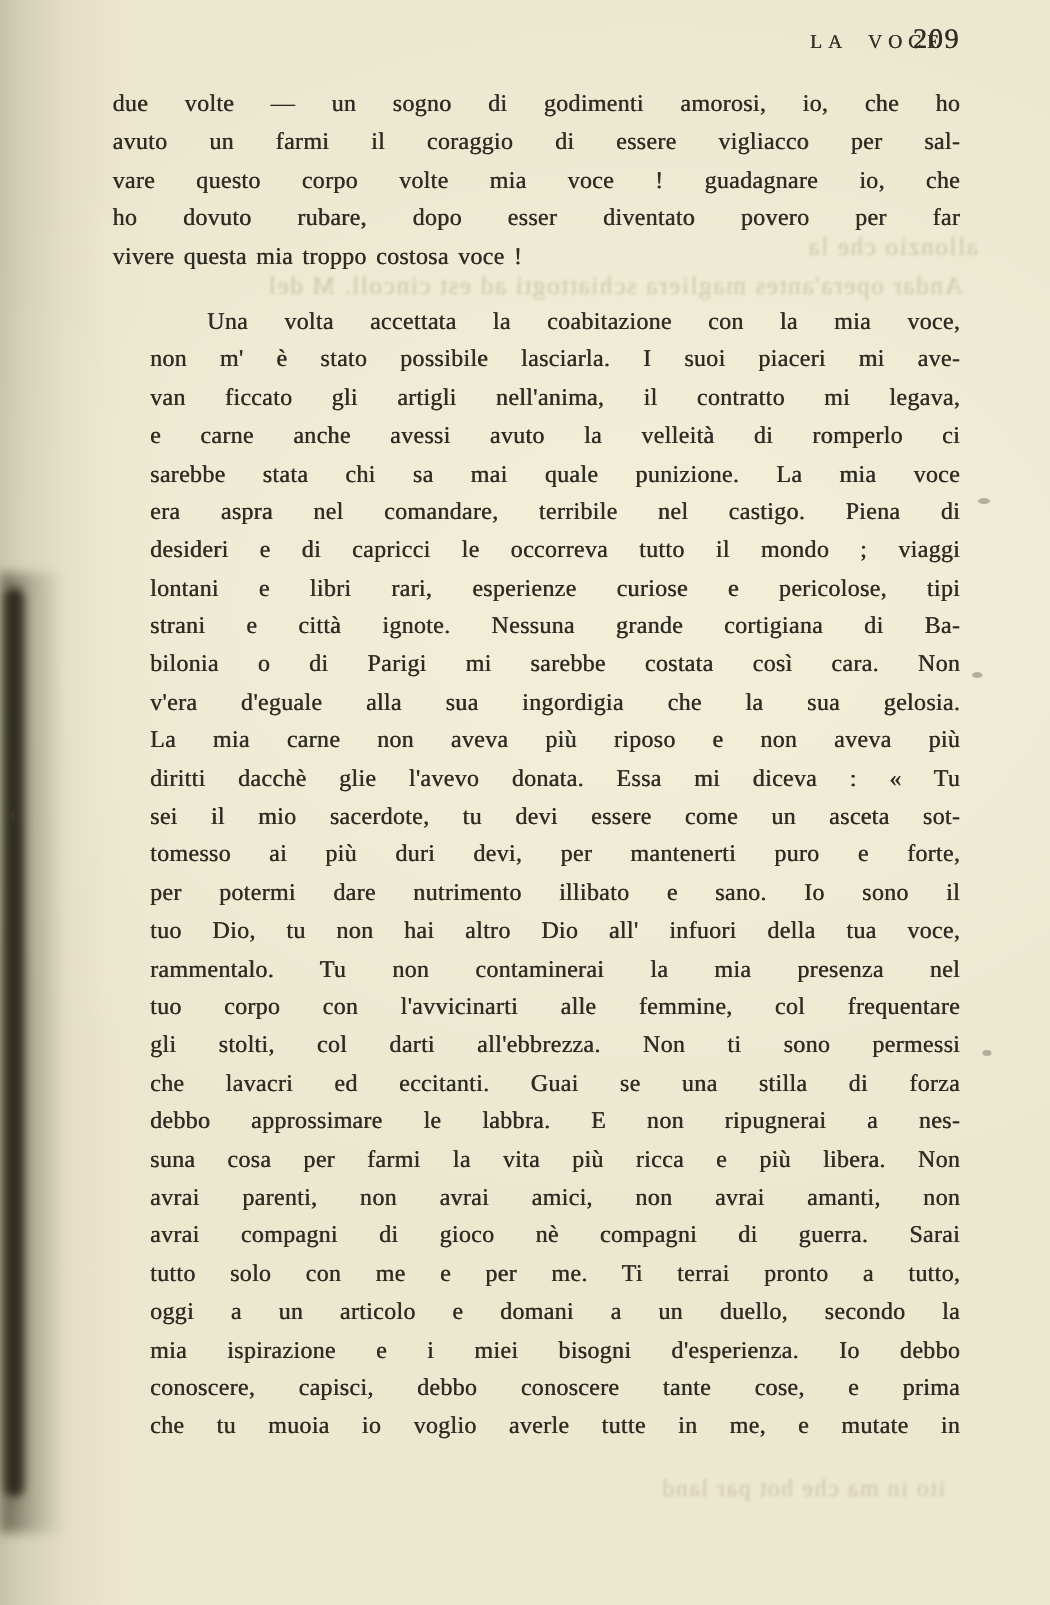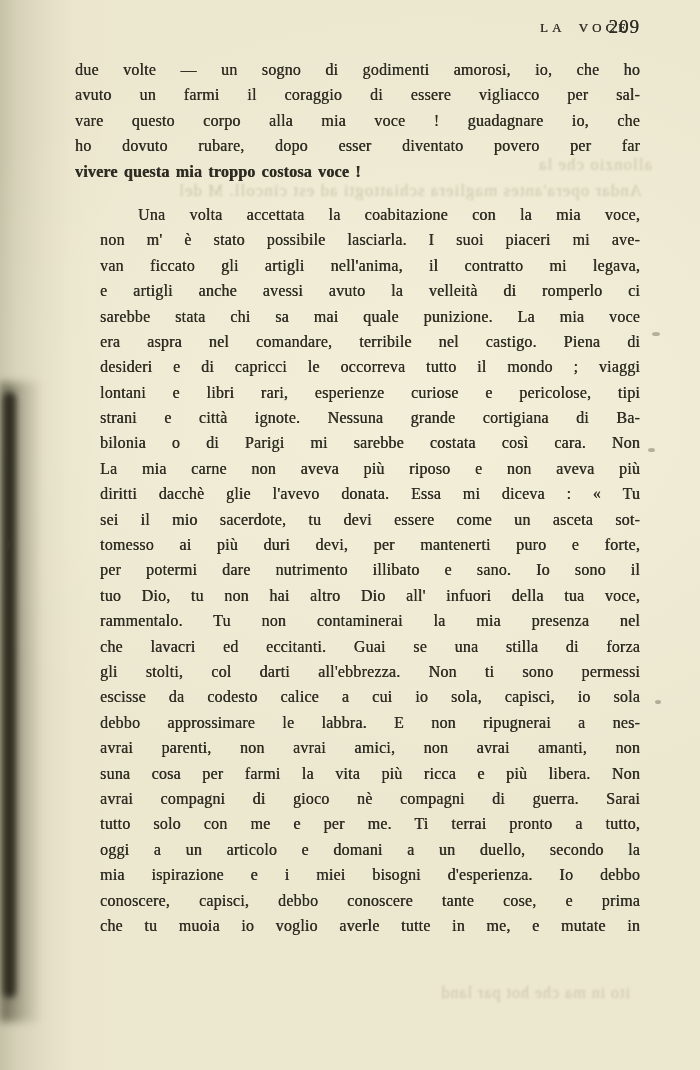--- a/index.html
+++ b/index.html
@@ -76,21 +76,21 @@
   }
   .paragraph { margin: 0; }
   .paragraph + .paragraph { margin-top: 18px; margin-left: 25px; }
   .line {
     text-align: justify;
     text-align-last: justify;
     white-space: normal;
     height: 25.4px;
     overflow: visible;
   }
-  .line.last { text-align-last: left; font-weight: bold; }
+  .line.last { text-align-last: left; }
   .line.indent { text-indent: 38px; }
   
   .bleed {
     position: absolute;
     transform: scaleX(-1);
     color: #9b9679;
     opacity: 0.42;
     filter: blur(1.2px);
     font-size: 17px;
     white-space: nowrap;
@@ -114,48 +114,49 @@
 
   <header>
     <span class="running-title">LA VOCE</span>
     <span class="page-number">209</span>
   </header>
 
   <main class="text-block" id="text-block">
       <div class="paragraph">
         <div class="line">due volte — un sogno di godimenti amorosi, io, che ho</div>
         <div class="line">avuto un farmi il coraggio di essere vigliacco per sal-</div>
-        <div class="line">vare questo corpo alla mia voce ! guadagnare io, che</div>
+        <div class="line">vare questo corpo volte mia voce ! guadagnare io, che</div>
         <div class="line">ho dovuto rubare, dopo esser diventato povero per far</div>
         <div class="line last">vivere questa mia troppo costosa voce !</div>
       </div>
       <div class="paragraph">
         <div class="line indent">Una volta accettata la coabitazione con la mia voce,</div>
         <div class="line">non m' è stato possibile lasciarla. I suoi piaceri mi ave-</div>
         <div class="line">van ficcato gli artigli nell'anima, il contratto mi legava,</div>
-        <div class="line">e artigli anche avessi avuto la velleità di romperlo ci</div>
+        <div class="line">e carne anche avessi avuto la velleità di romperlo ci</div>
         <div class="line">sarebbe stata chi sa mai quale punizione. La mia voce</div>
         <div class="line">era aspra nel comandare, terribile nel castigo. Piena di</div>
         <div class="line">desideri e di capricci le occorreva tutto il mondo ; viaggi</div>
         <div class="line">lontani e libri rari, esperienze curiose e pericolose, tipi</div>
         <div class="line">strani e città ignote. Nessuna grande cortigiana di Ba-</div>
         <div class="line">bilonia o di Parigi mi sarebbe costata così cara. Non</div>
+        <div class="line">v'era d'eguale alla sua ingordigia che la sua gelosia.</div>
         <div class="line">La mia carne non aveva più riposo e non aveva più</div>
         <div class="line">diritti dacchè glie l'avevo donata. Essa mi diceva : « Tu</div>
         <div class="line">sei il mio sacerdote, tu devi essere come un asceta sot-</div>
         <div class="line">tomesso ai più duri devi, per mantenerti puro e forte,</div>
         <div class="line">per potermi dare nutrimento illibato e sano. Io sono il</div>
         <div class="line">tuo Dio, tu non hai altro Dio all' infuori della tua voce,</div>
         <div class="line">rammentalo. Tu non contaminerai la mia presenza nel</div>
+        <div class="line">tuo corpo con l'avvicinarti alle femmine, col frequentare</div>
+        <div class="line">gli stolti, col darti all'ebbrezza. Non ti sono permessi</div>
         <div class="line">che lavacri ed eccitanti. Guai se una stilla di forza</div>
-        <div class="line">gli stolti, col darti all'ebbrezza. Non ti sono permessi</div>
-        <div class="line">escisse da codesto calice a cui io sola, capisci, io sola</div>
         <div class="line">debbo approssimare le labbra. E non ripugnerai a nes-</div>
+        <div class="line">suna cosa per farmi la vita più ricca e più libera. Non</div>
         <div class="line">avrai parenti, non avrai amici, non avrai amanti, non</div>
-        <div class="line">suna cosa per farmi la vita più ricca e più libera. Non</div>
         <div class="line">avrai compagni di gioco nè compagni di guerra. Sarai</div>
         <div class="line">tutto solo con me e per me. Ti terrai pronto a tutto,</div>
         <div class="line">oggi a un articolo e domani a un duello, secondo la</div>
         <div class="line">mia ispirazione e i miei bisogni d'esperienza. Io debbo</div>
         <div class="line">conoscere, capisci, debbo conoscere tante cose, e prima</div>
         <div class="line">che tu muoia io voglio averle tutte in me, e mutate in</div>
       </div>
     </main>
 
   <div id="artifacts">

